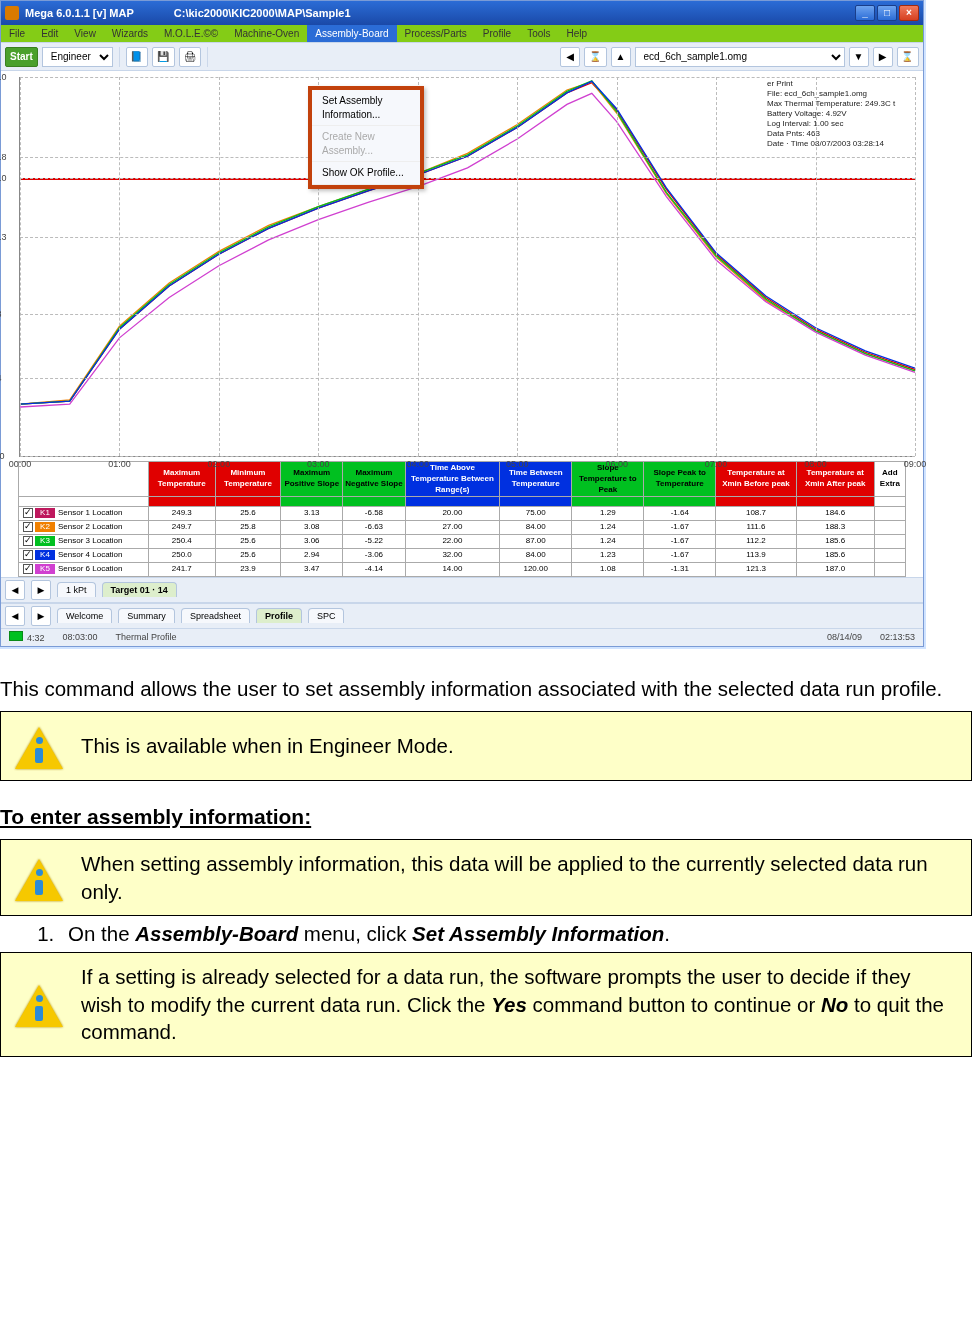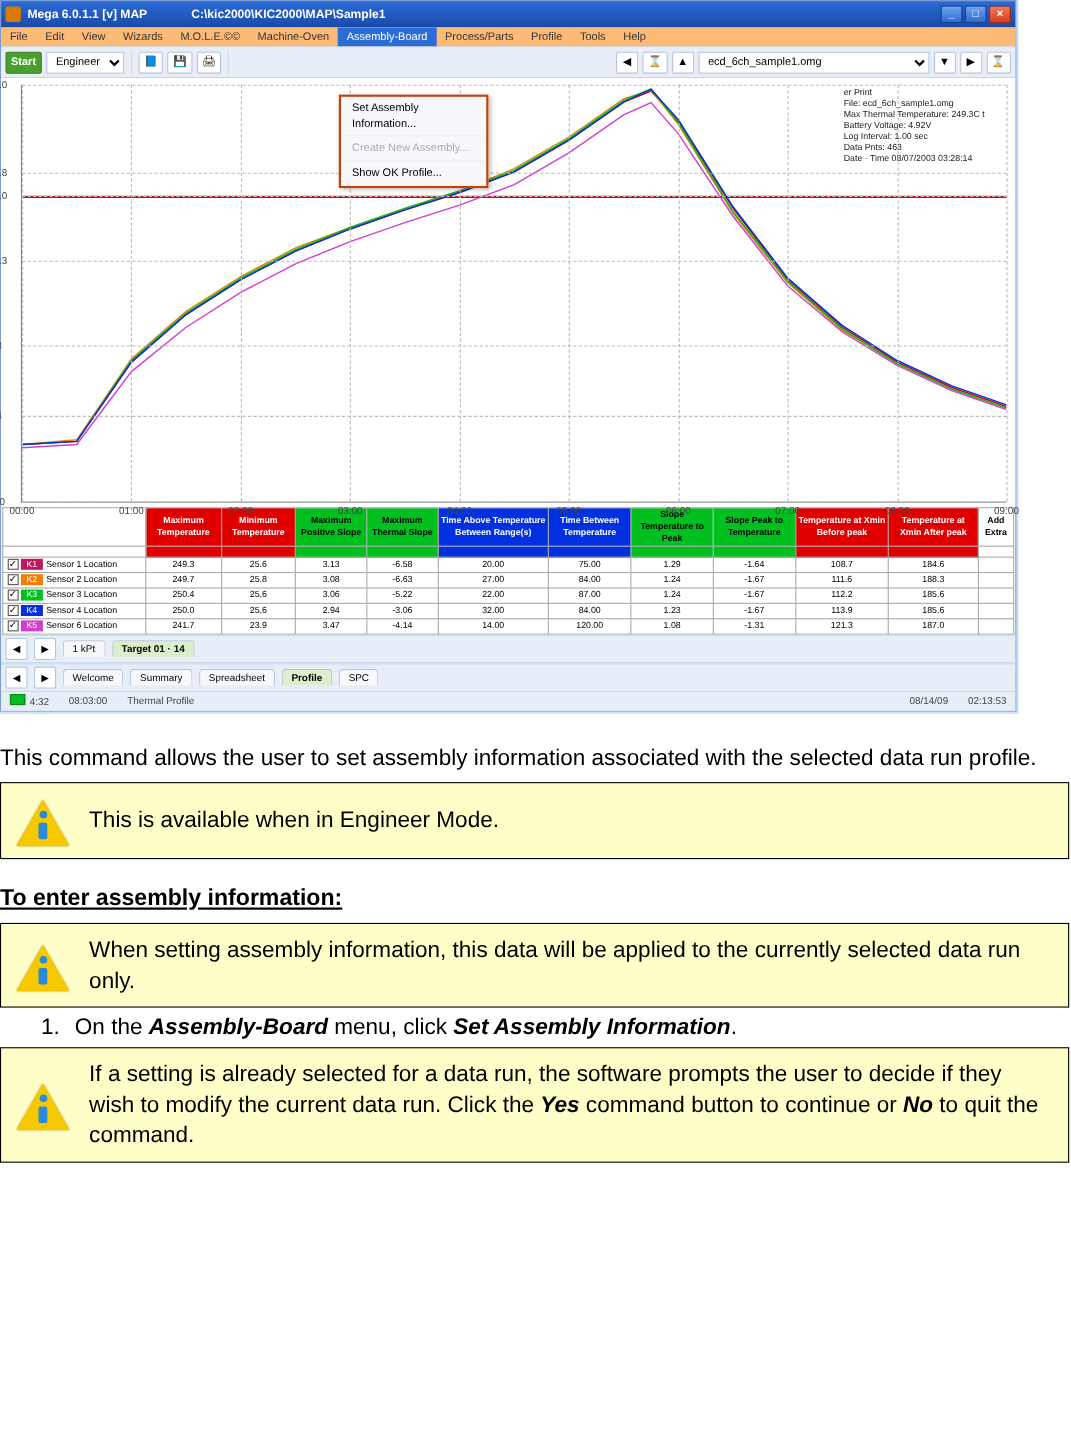--- a/index.html
+++ b/index.html
@@ -6,24 +6,24 @@
   body { font-family: Arial, Helvetica, sans-serif; background: #fff; width: 974px; font-size: 20.5px; color: #000; line-height: 1.35; }
 
   
   .app-window { width: 924px; margin: 0 0 28px 0; border: 1px solid #7a9bd6; box-shadow: 0 0 0 2px #d0e3ff; }
   .titlebar { height: 24px; background: linear-gradient(#2b6cd6, #1a49a8); display: flex; align-items: center; padding: 0 4px; color: #fff; font-size: 11px; font-weight: bold; text-align: right; }
   .titlebar-icon { width: 14px; height: 14px; background: #d97a00; border-radius: 2px; margin-right: 6px; }
   .titlebar-spacer { flex: 1; }
   .win-controls { display: flex; gap: 2px; }
   .win-btn { width: 20px; height: 16px; background: linear-gradient(#6ea4f0,#2b6cd6); border: 1px solid #1a3e8a; border-radius: 2px; display: flex; align-items: center; justify-content: center; color: #fff; font-size: 10px; font-weight: bold; }
   .win-close { background: linear-gradient(#f07a5c,#d64020); border-color: #a02a10; }
-  .menubar { height: 18px; background: #fdba74; display: flex; font-size: 10px; color: #333; border-bottom: 1px solid #c8d6ea; }
+  .menubar { height: 18px; background: #84cc16; display: flex; font-size: 10px; color: #333; border-bottom: 1px solid #c8d6ea; }
   .menubar .mi { padding: 2px 8px; }
   .menubar .mi.active { background: #2b6cd6; color: #fff; }
-  .dropdown { position: absolute; background: #f6f8fc; border: 2px solid #c2410c; box-shadow: 2px 2px 4px rgba(0,0,0,.25); font-size: 10px; width: 136px; z-index: 10; }
+  .dropdown { position: absolute; background: #f6f8fc; border: 4px solid #c2410c; box-shadow: 2px 2px 4px rgba(0,0,0,.25); font-size: 10px; width: 116px; z-index: 10; }
   .dropdown .di { padding: 4px 10px; border-bottom: 1px solid #eee; }
   .dropdown .di.disabled { color: #aaa; }
   .toolbar { height: 28px; background: #e8eef7; border-bottom: 1px solid #c8d6ea; display: flex; align-items: center; padding: 0 4px; gap: 4px; font-size: 10px; position: relative; }
   .tb-btn { height: 20px; min-width: 20px; background: #fff; border: 1px solid #b3c5de; border-radius: 2px; display: inline-flex; align-items: center; justify-content: center; padding: 0 4px; }
   .tb-go { background: #4aa02c; color: #fff; font-weight: bold; border-color: #3a8020; }
   .tb-select { height: 20px; background: #fff; border: 1px solid #b3c5de; font-size: 10px; padding: 0 4px; }
   .tb-sep { width: 1px; height: 20px; background: #ccd8ea; margin: 0 2px; }
   .tb-long { width: 210px; }
 
   .chart-area { position: relative; background: #fff; height: 390px; padding: 6px 8px 4px 18px; }
@@ -186,29 +186,29 @@
         <div class="xtick" style="left: 66.6667%;">06:00</div>
         <div class="grid-v" style="left: 77.7778%;"></div>
         <div class="xtick" style="left: 77.7778%;">07:00</div>
         <div class="grid-v" style="left: 88.8889%;"></div>
         <div class="xtick" style="left: 88.8889%;">08:00</div>
         <div class="grid-v" style="left: 100%;"></div>
         <div class="xtick" style="left: 100%;">09:00</div>
       </div>
   </div>
 
-  <div style="padding:0 1px;">
+  <div style="padding:0 17px;">
     <table class="limits-table" id="limits-table">
         <tbody>
           <tr>
             <th style="width: 130px;"></th>
             <th class="th-red">Maximum Temperature</th>
             <th class="th-red">Minimum Temperature</th>
             <th class="th-green">Maximum Positive Slope</th>
-            <th class="th-green">Maximum Thermal Slope</th>
+            <th class="th-green">Maximum Negative Slope</th>
             <th class="th-blue">Time Above Temperature Between Range(s)</th>
             <th class="th-blue">Time Between Temperature</th>
             <th class="th-green">Slope Temperature to Peak</th>
             <th class="th-green">Slope Peak to Temperature</th>
             <th class="th-red">Temperature at Xmin Before peak</th>
             <th class="th-red">Temperature at Xmin After peak</th>
             <th class="th-white">Add Extra</th>
           </tr>
           <tr class="row-result">
             <td></td>

